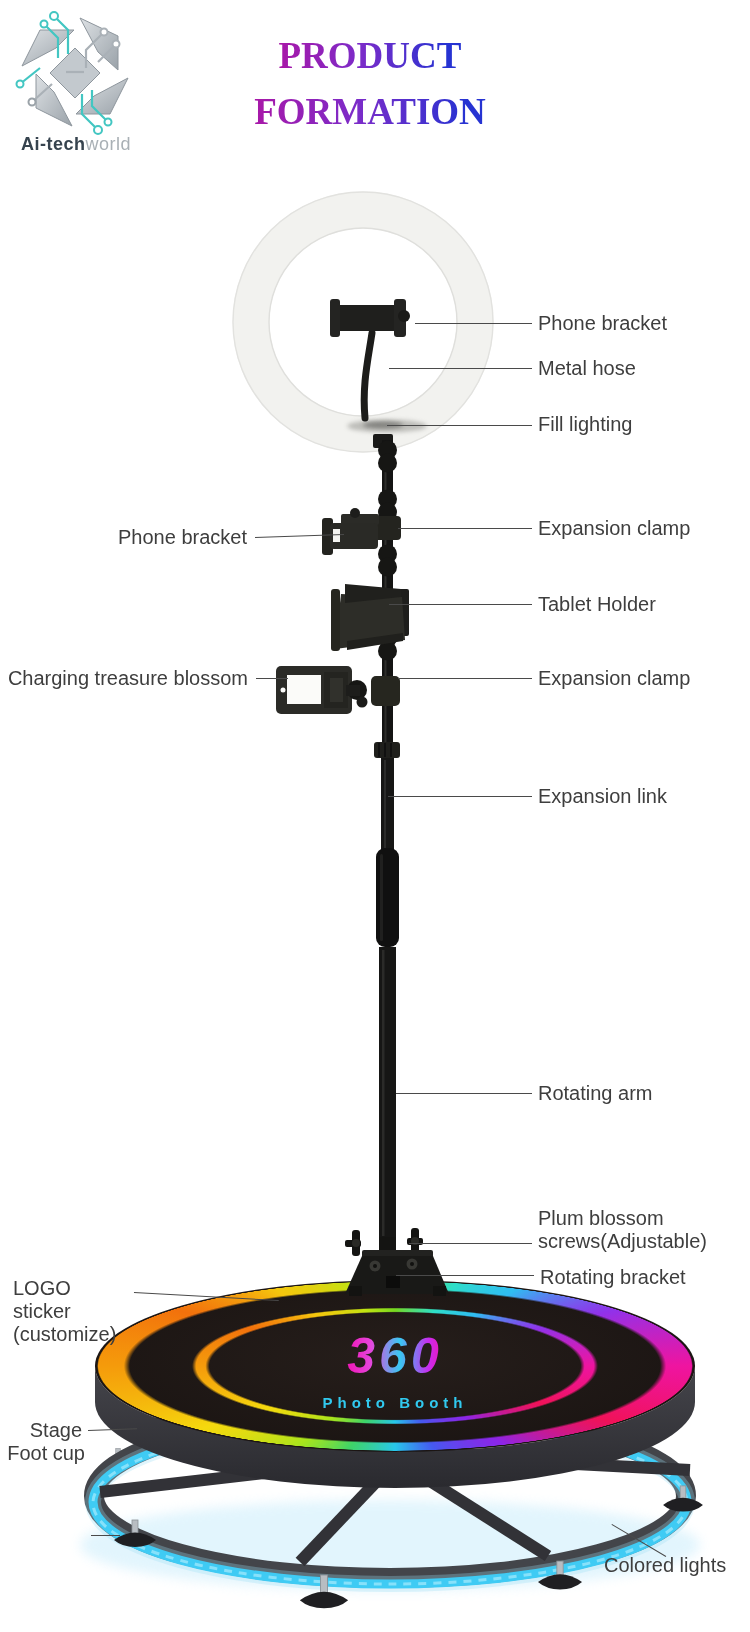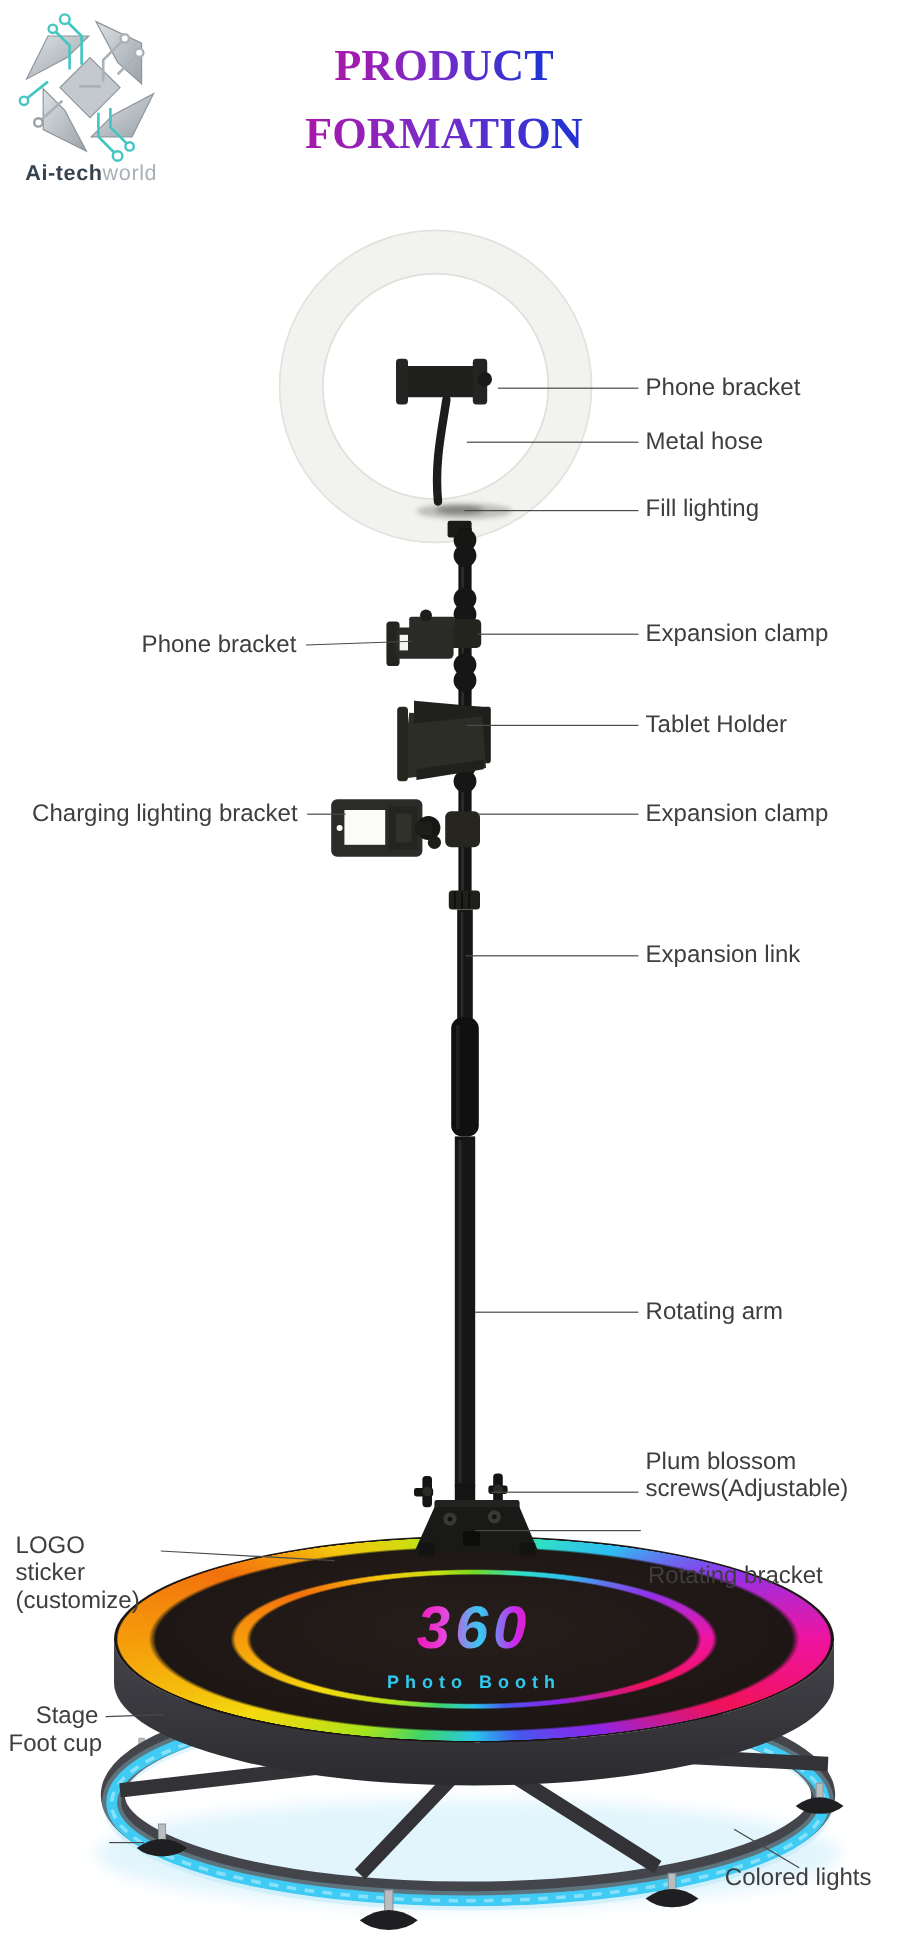--- a/index.html
+++ b/index.html
@@ -301,30 +301,30 @@
   <div class="line" style="left:396px;top:1093px;width:136px;"></div>
   <div class="lbl" style="left:538px;top:1082px;">Rotating arm</div>
 
   <div class="line" style="left:409px;top:1243px;width:123px;"></div>
   <div class="lbl center" style="left:538px;top:1207px;width:156px;">
     <div>Plum blossom</div>
     <div>screws(Adjustable)</div>
   </div>
 
   <div class="line" style="left:396px;top:1275px;width:138px;"></div>
-  <div class="lbl" style="left:540px;top:1266px;margin-top:36px;">Rotating bracket</div>
+  <div class="lbl" style="left:540px;top:1266px;">Rotating bracket</div>
 
   <div class="line" style="left:612px;top:1524px;width:63px;transform:rotate(30.6deg);"></div>
   <div class="lbl" style="left:604px;top:1554px;">Colored lights</div>
 
   <div class="line" style="left:255px;top:537px;width:89px;transform:rotate(-2deg);"></div>
   <div class="lbl" style="right:503px;top:526px;">Phone bracket</div>
 
   <div class="line" style="left:256px;top:678px;width:32px;"></div>
-  <div class="lbl" style="right:502px;top:667px;">Charging lighting bracket</div>
+  <div class="lbl" style="right:502px;top:667px;">Charging treasure blossom</div>
 
   <div class="line" style="left:134px;top:1292px;width:145px;transform:rotate(3.2deg);"></div>
   <div class="lbl center" style="left:13px;top:1277px;width:120px;">
     <div>LOGO sticker</div>
     <div>(customize)</div>
   </div>
 
   <div class="line" style="left:88px;top:1430px;width:49px;transform:rotate(-2deg);"></div>
   <div class="lbl" style="right:668px;top:1419px;">Stage</div>
 

